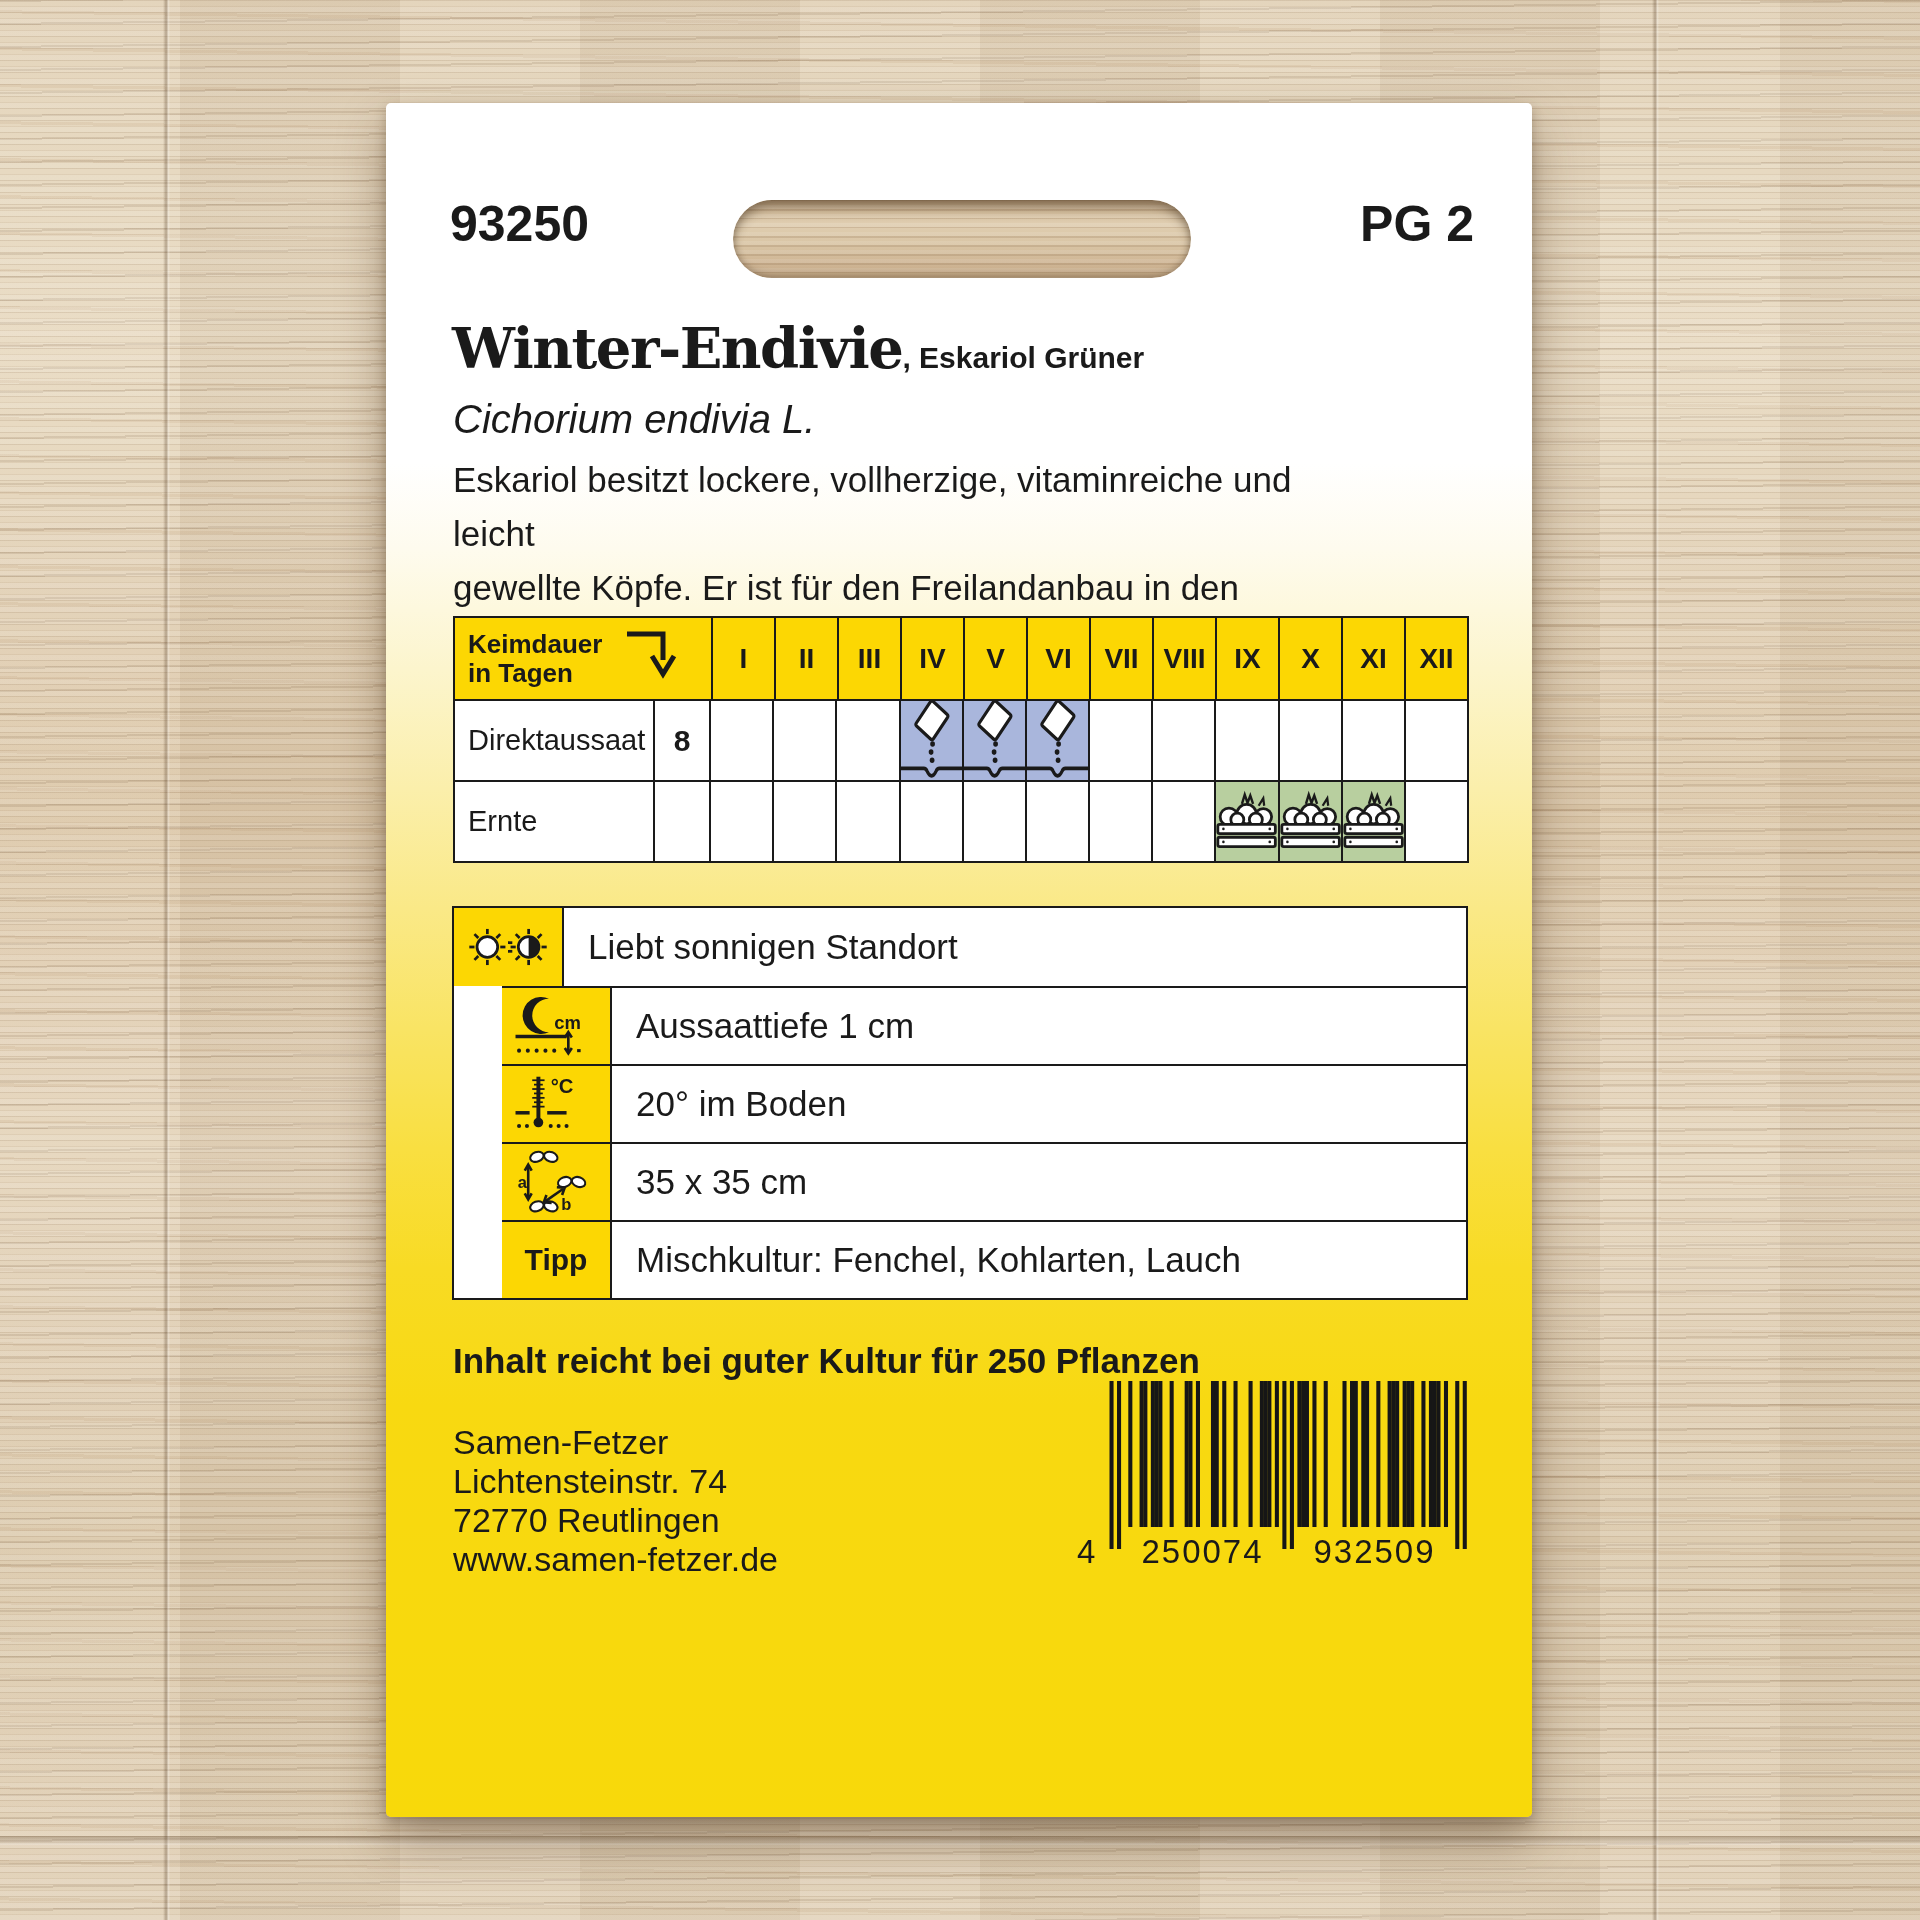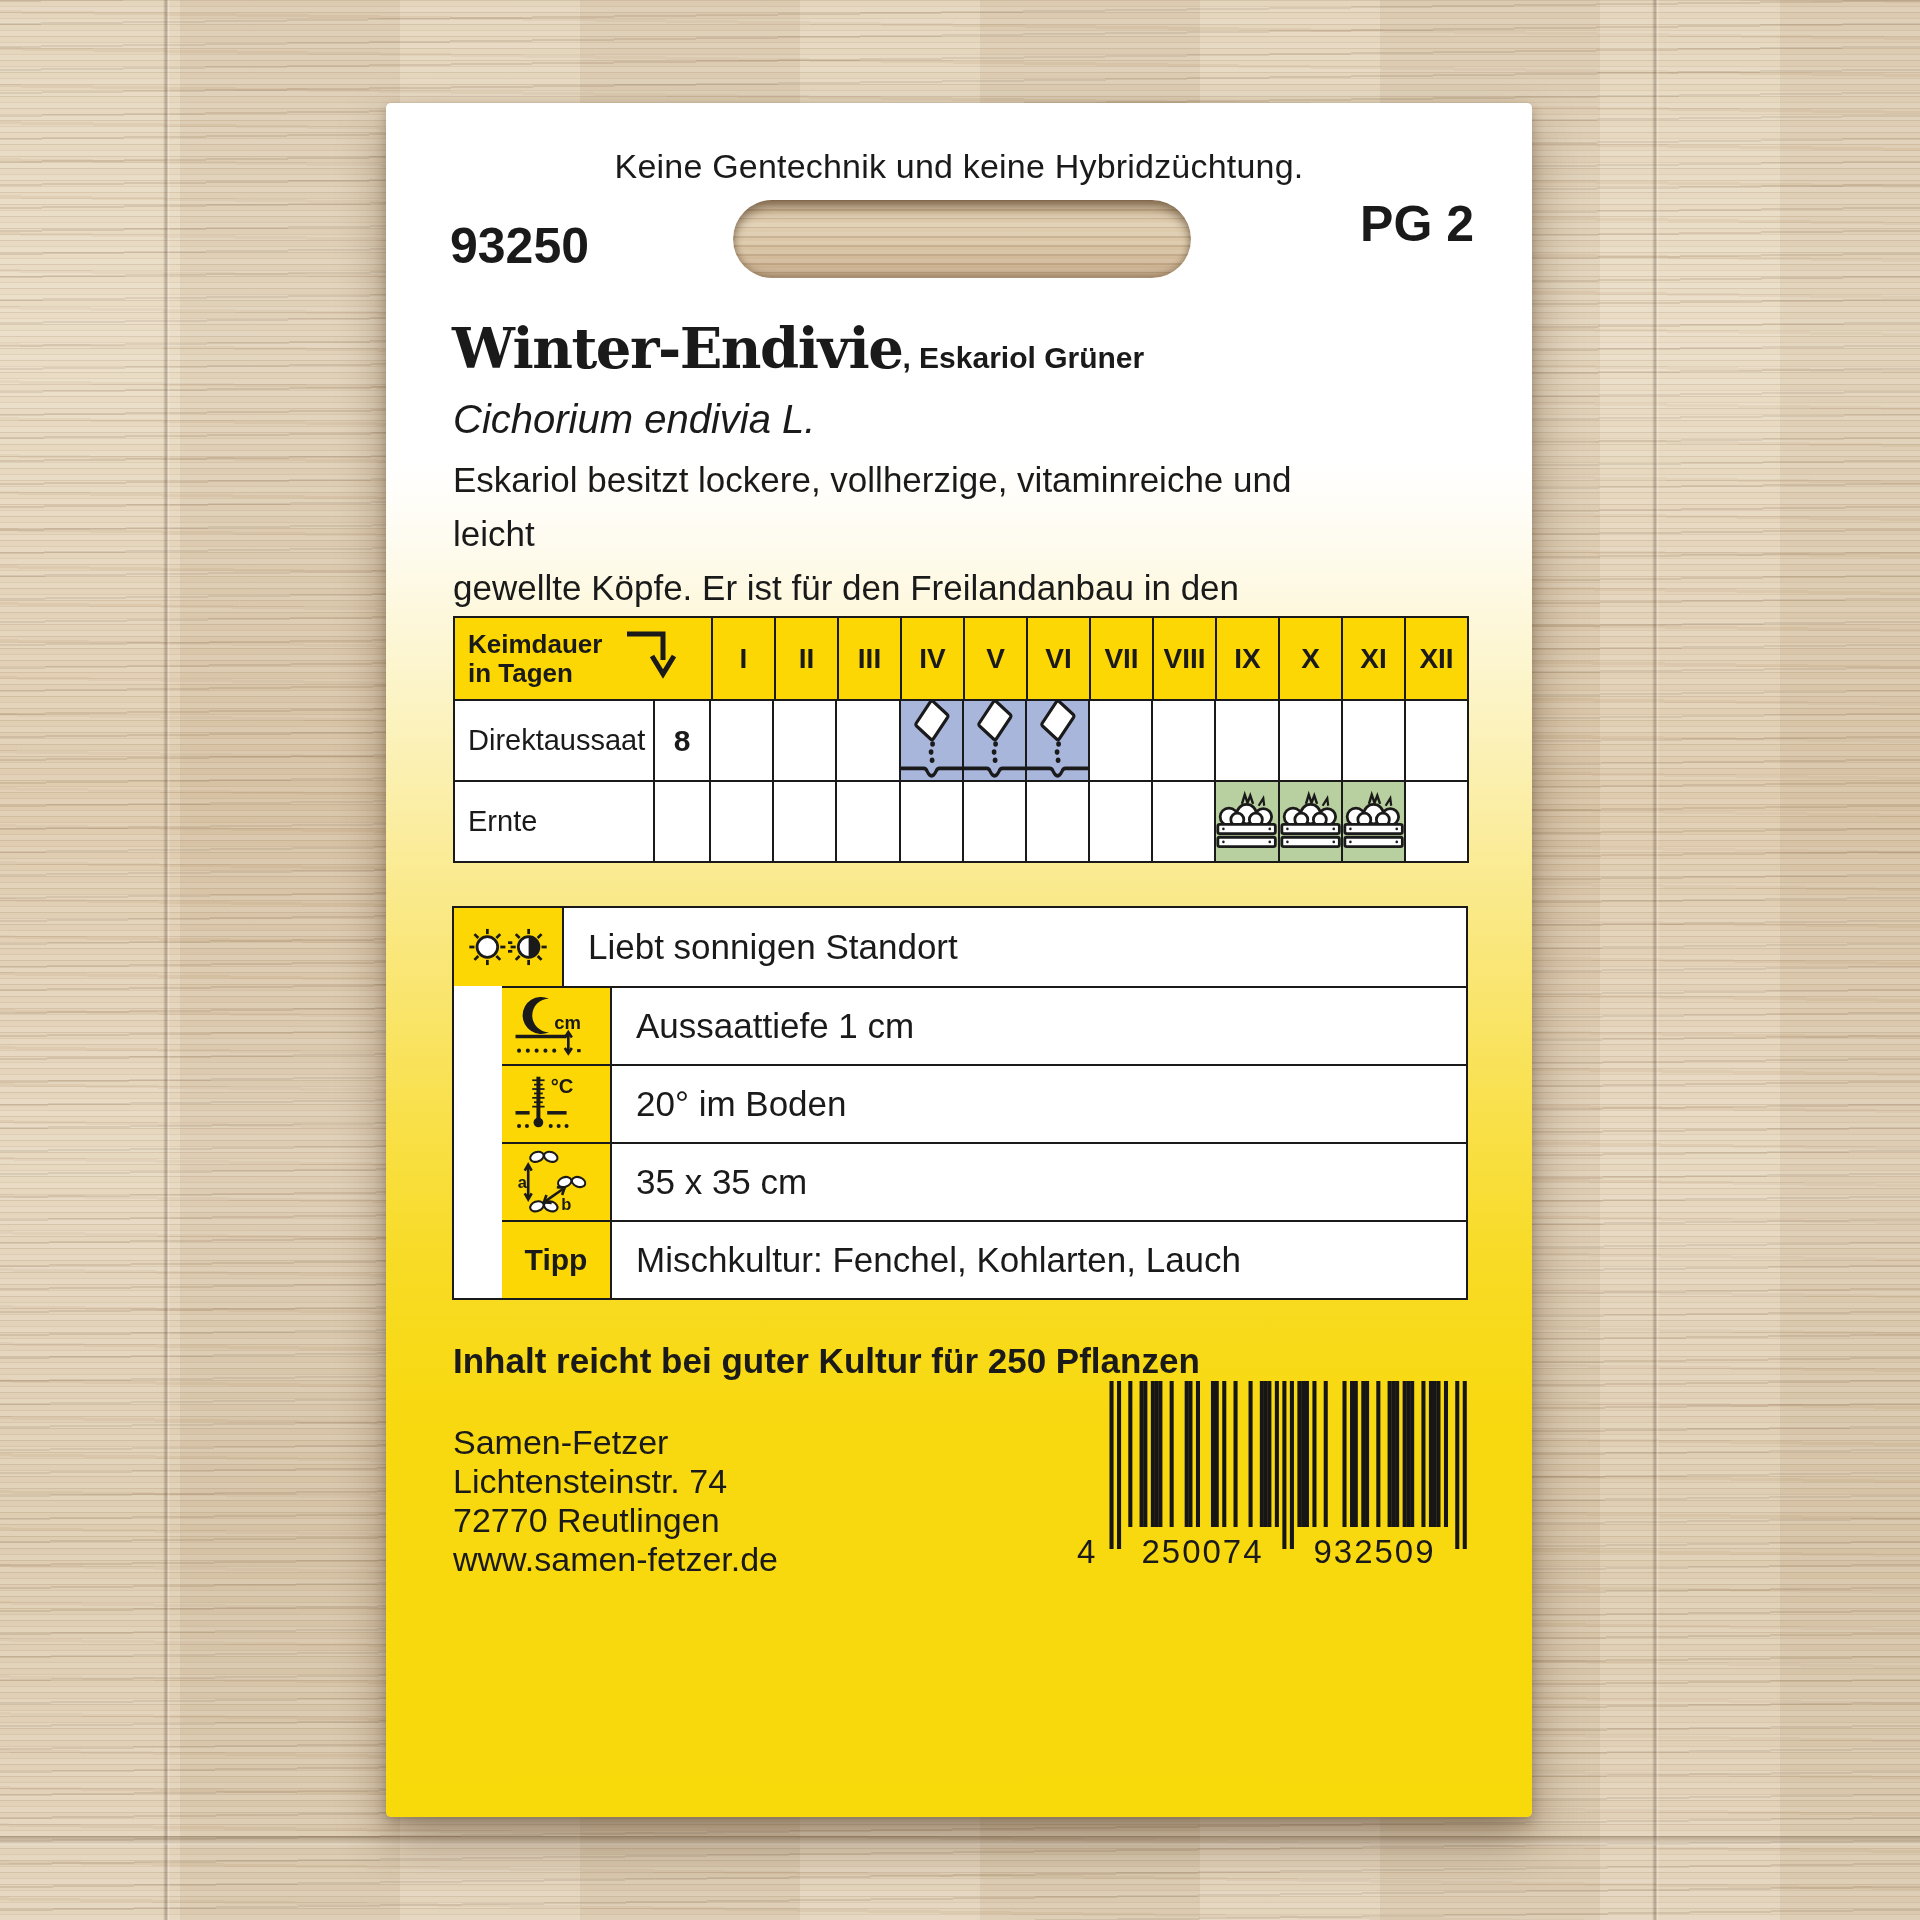--- a/index.html
+++ b/index.html
@@ -19,21 +19,21 @@
     background:linear-gradient(180deg, rgba(80,55,30,0.30), rgba(255,255,255,0.22));}
   
   .packet{position:absolute;left:386px;top:103px;width:1146px;height:1714px;
     border-radius:5px;
     background:linear-gradient(180deg,
       #ffffff 0%, #ffffff 21%, #fefbee 26%, #fcf5cd 33%, #fbefab 40%,
       #fae987 47%, #f9e464 54%, #f9df41 61%, #f8db24 68%, #f8d911 76%, #f8d90a 100%);
     box-shadow:0 24px 48px rgba(70,45,20,0.40), 0 5px 12px rgba(70,45,20,0.28);}
   .top-note{position:absolute;left:0;top:44px;width:100%;text-align:center;
     font-size:34px;letter-spacing:0.2px;}
-  .code-left{position:absolute;left:64px;top:92px;font-size:50px;font-weight:bold;margin-top:22px;}
+  .code-left{position:absolute;left:64px;top:92px;font-size:50px;font-weight:bold;}
   .code-right{position:absolute;right:58px;top:92px;font-size:50px;font-weight:bold;}
   .hang-slot{position:absolute;left:347px;top:97px;width:458px;height:78px;border-radius:39px;
     background:
       repeating-linear-gradient(180deg, rgba(122,90,58,0.18) 0 1.5px, rgba(0,0,0,0) 1.5px 5px, rgba(255,255,255,0.10) 5px 9px),
       linear-gradient(180deg,#c4aa88 0%,#e0ceb1 30%,#dac6a6 55%,#cdb392 85%,#bfa482 100%);
     box-shadow:inset 0 7px 10px rgba(60,40,20,0.45), inset 0 -3px 6px rgba(60,40,20,0.25);}
   .title-line{position:absolute;left:66px;top:212px;white-space:nowrap;}
   .title-main{font-family:"DejaVu Serif",serif;font-weight:800;font-size:56px;letter-spacing:-1.5px;text-align:center;}
   .title-suffix{font-size:30px;font-weight:bold;}
   .botanical{position:absolute;left:67px;top:294px;font-size:40px;font-style:italic;}
@@ -78,21 +78,20 @@
 </style>
 </head>
 <body>
 
 <div class="wood"></div>
 <div class="joint-v" style="left:163px;"></div>
 <div class="joint-v" style="left:1652px;"></div>
 <div class="joint-h" style="top:1836px;"></div>
 
 <div class="packet">
-  <div class="top-note">Keine Gentechnik und keine Hybridzüchtung.</div>
   <div class="code-left">93250</div>
   <div class="code-right">PG 2</div>
   <div class="hang-slot"></div>
 
   <div class="title-line"><span class="title-main">Winter-Endivie</span><span class="title-suffix">, Eskariol Grüner</span></div>
   <div class="botanical">Cichorium endivia L.</div>
 
   <div class="desc">
     <div>Eskariol besitzt lockere, vollherzige, vitaminreiche und leicht</div>
     <div>gewellte Köpfe. Er ist für den Freilandanbau in den Herbstmonaten</div>

